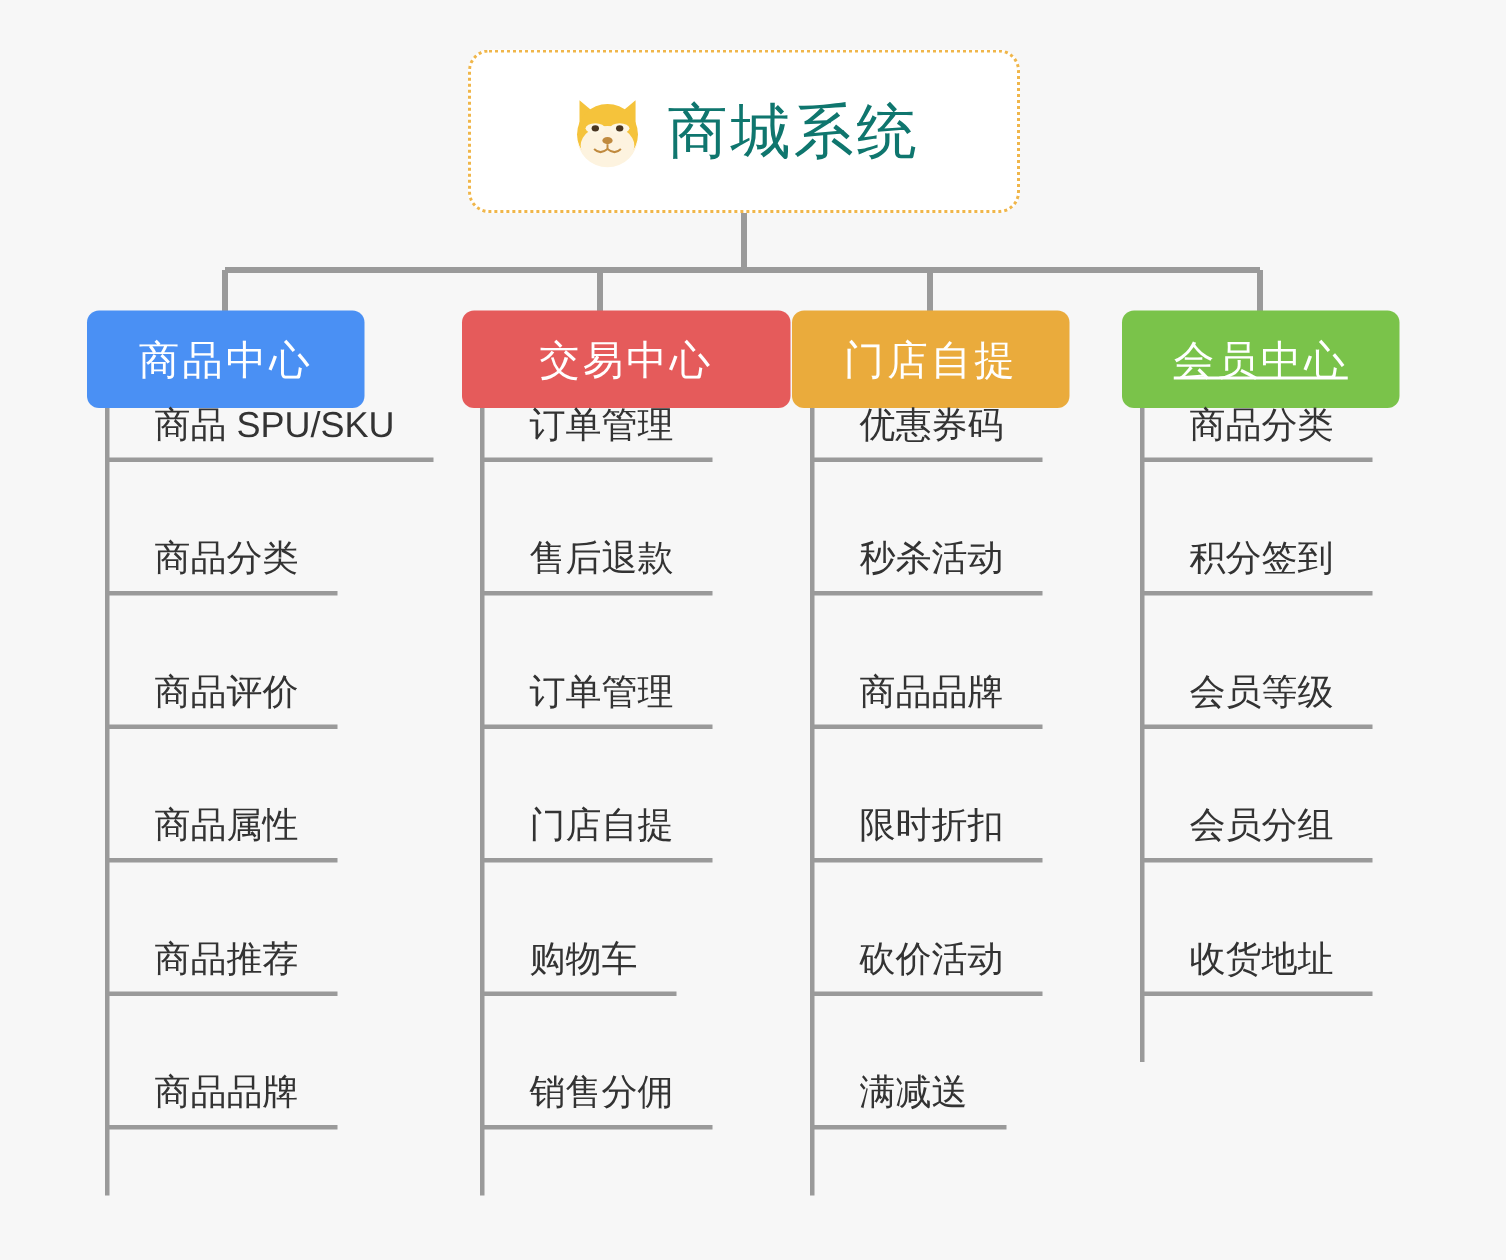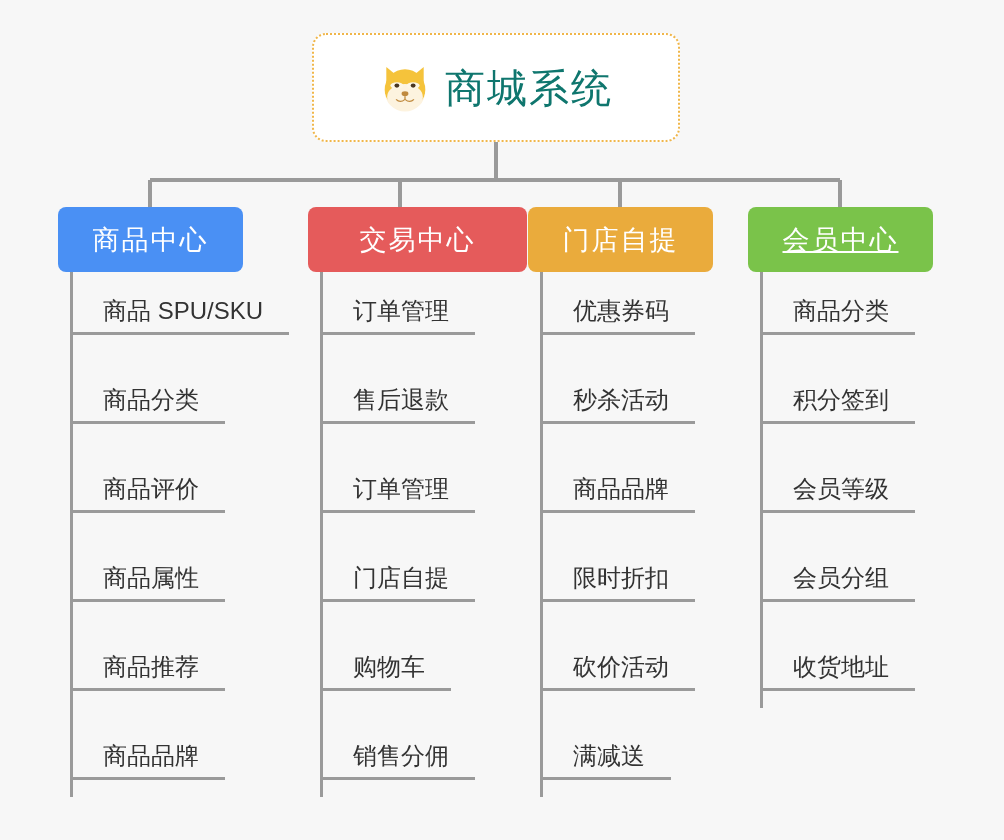--- a/index.html
+++ b/index.html
@@ -94,21 +94,21 @@
     bottom: 9px;
     width: 3px;
     background: #9a9a9a;
   }
 
   .branch-item {
     position: relative;
     height: 89px;
     box-sizing: border-box;
     display: flex;
-    align-items: center;
+    align-items: flex-start;
     padding-left: 12px;
   }
   .branch-item-label {
     display: inline-block;
     font-size: 24px;
     color: #333333;
     line-height: 1;
     padding: 0 26px 9px 33px;
     border-bottom: 3px solid #9a9a9a;
     white-space: nowrap;

